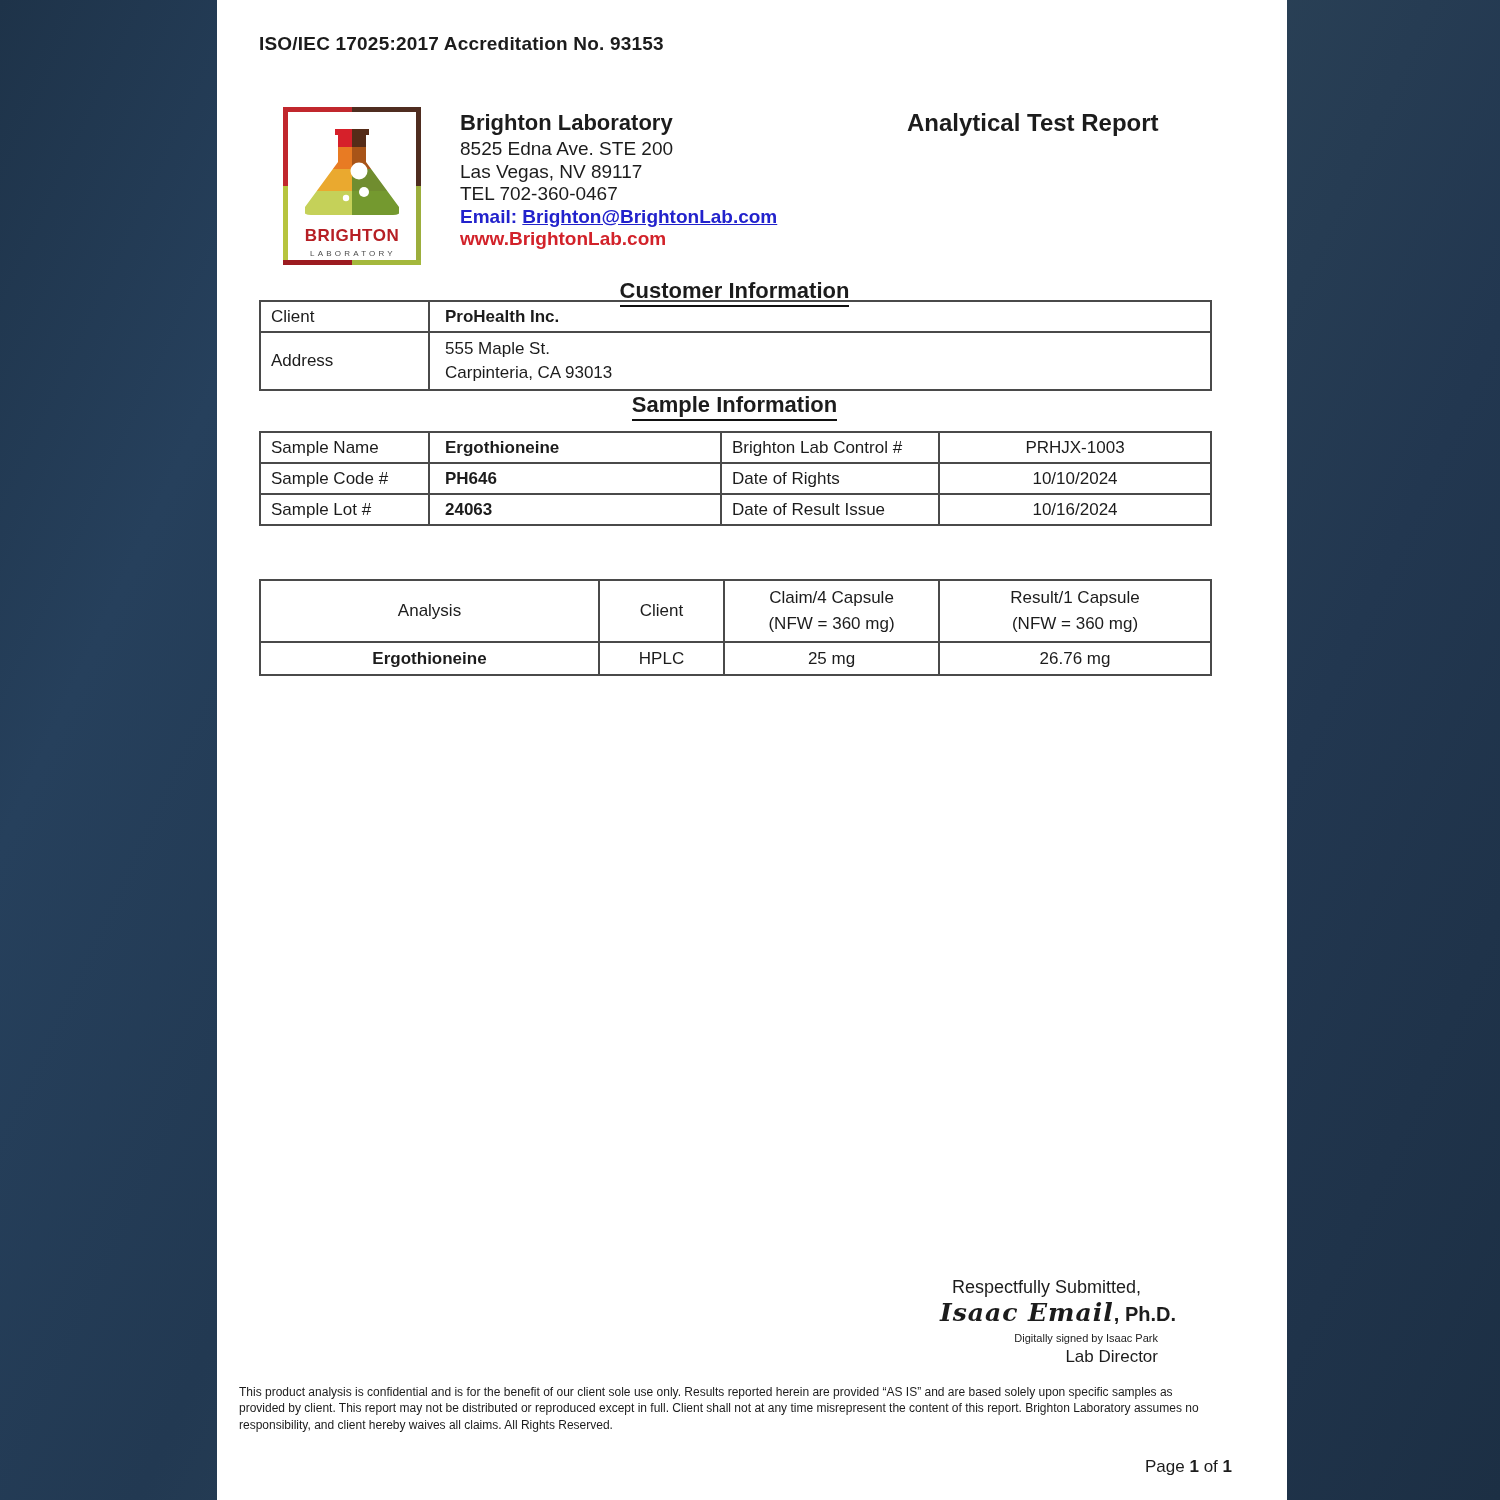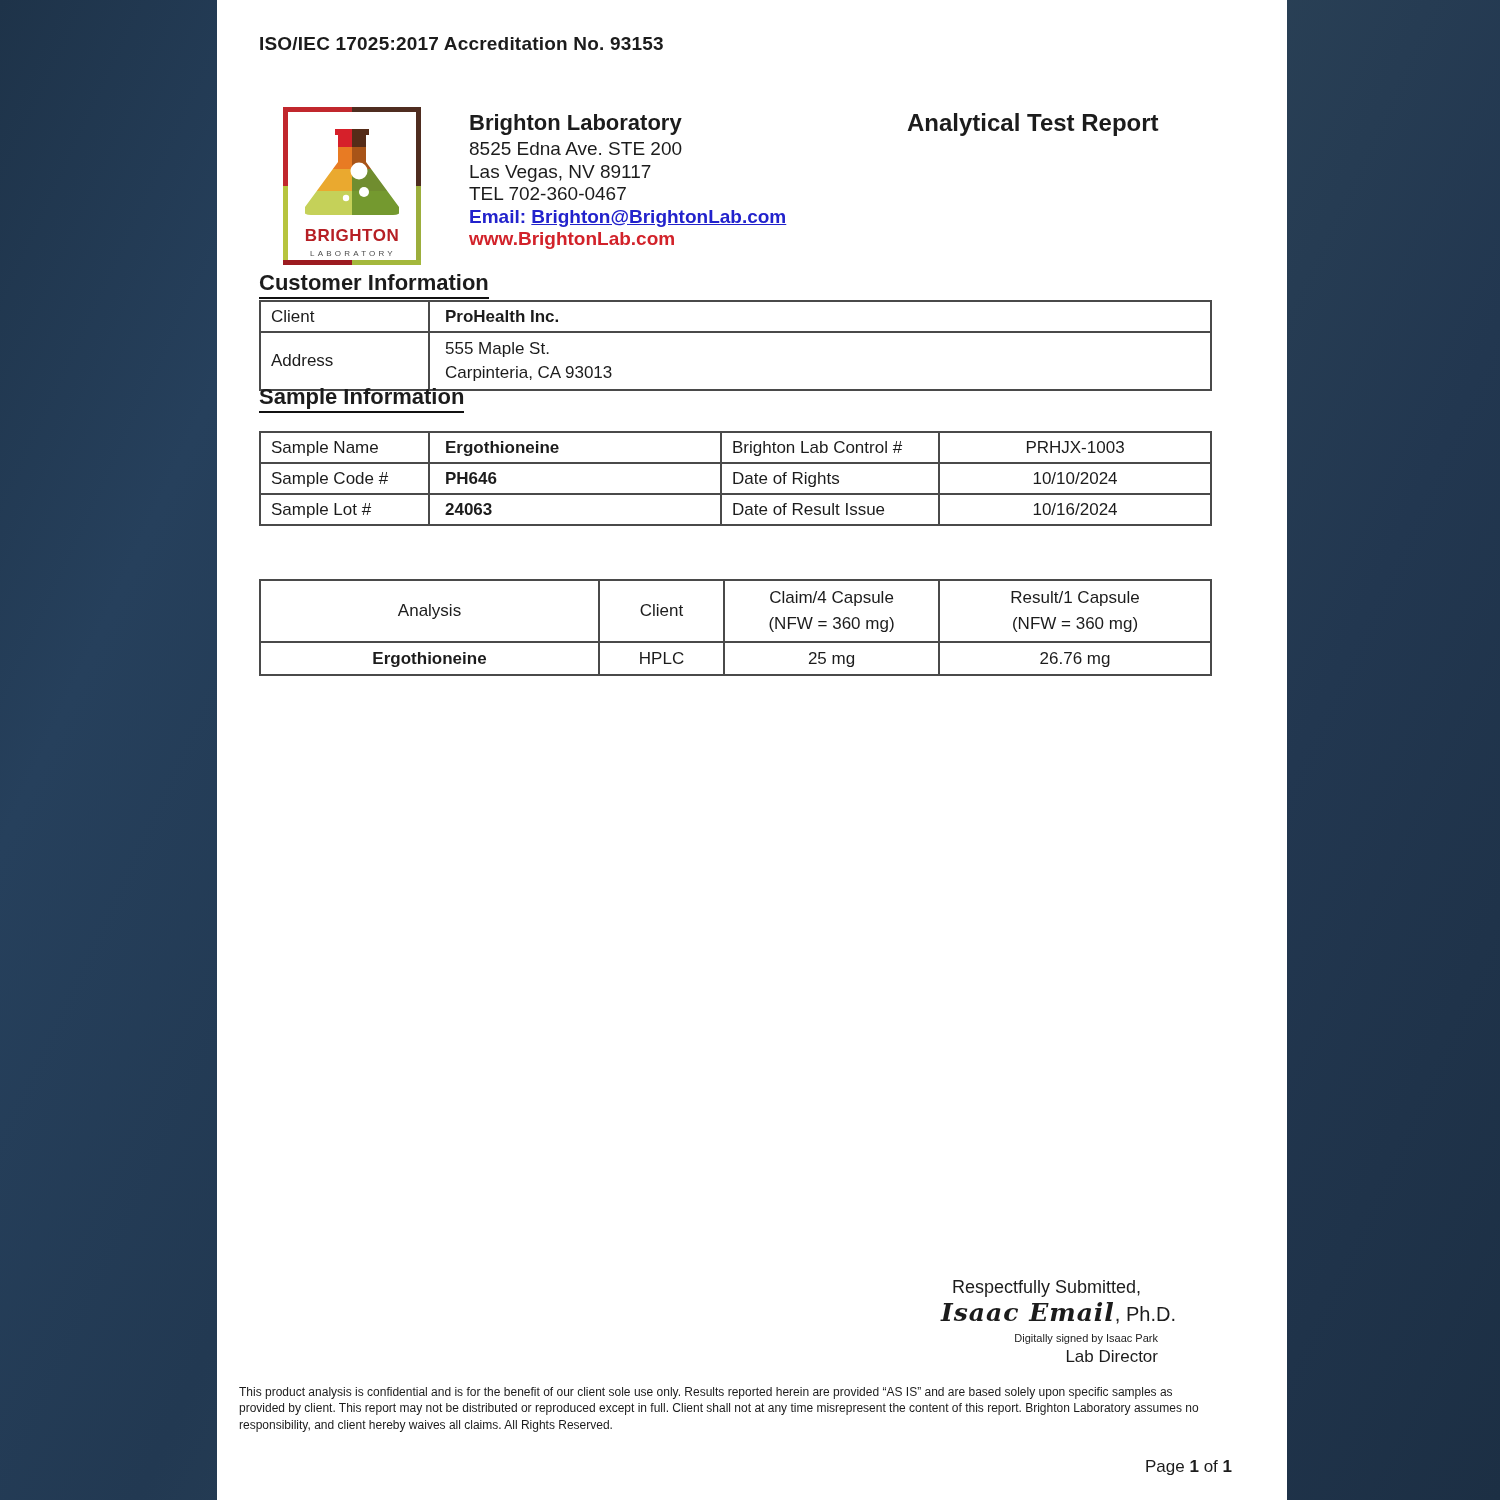--- a/index.html
+++ b/index.html
@@ -13,29 +13,29 @@
     position:absolute;left:217px;top:0;width:1070px;height:1500px;
     background:#ffffff;
   }
   .abs{position:absolute;}
   .bold{font-weight:bold;}
 
   .iso-header{top:33px;left:42px;width:951px;font-size:19px;font-weight:bold;letter-spacing:.2px;}
 
   
   .logo-box{left:66px;top:107px;width:138px;height:158px;}
-  .company{left:252px;top:110px;line-height:22.5px;font-size:19px;}
+  .company{left:243px;top:110px;line-height:22.5px;font-size:19px;}
   .company .name{font-size:22px;font-weight:bold;line-height:26px;margin-bottom:2px;}
   .email-line{color:#2222cc;font-weight:bold;}
   .email-line a{color:#2222cc;text-decoration:underline;}
   .site-line{color:#d2222a;font-weight:bold;}
   .report-title{left:690px;top:109px;font-size:24px;font-weight:bold;}
 
   
-  .sec-title{left:42px;width:951px;text-align:left;font-size:22px;font-weight:bold;}
+  .sec-title{left:42px;width:951px;text-align:center;font-size:22px;font-weight:bold;margin-top:8px;}
   .sec-title span{display:inline-block;border-bottom:2.5px solid #111;padding-bottom:1px;}
 
   
   table.doc{border-collapse:collapse;table-layout:fixed;font-size:17px;color:#1c1c1c;}
   table.doc td{border:2px solid #4a4a4a;padding:0 10px;vertical-align:middle;}
   .cust-table{left:42px;top:300px;}
   .cust-table td{height:29px;}
   .cust-table td.val{padding-left:15px;}
   .cust-table .addr-cell{padding-top:4px;padding-bottom:4px;line-height:24px;}
   .samp-table{left:42px;top:431px;}
@@ -46,21 +46,21 @@
   .res-table td{text-align:center;}
   .res-table .hdr td{height:60px;line-height:26px;}
   .res-table .data td{height:31px;}
   .res-table .result-col{font-weight:normal;}
 
   
   .signature{left:601px;top:1276px;width:340px;text-align:right;}
   .sig-submitted{font-size:18px;line-height:22px;padding-right:17px;}
   .sig-name-line{line-height:30px;margin-right:-18px;white-space:nowrap;}
   .sig-script{font-family:"DejaVu Serif", serif;font-style:italic;font-weight:bold;font-size:25px;letter-spacing:1px;}
-  .sig-cred{font-size:20px;font-weight:normal;}
+  .sig-cred{font-size:20px;font-weight:bold;}
   .sig-digital{font-size:11px;line-height:14px;color:#222;}
   .sig-role{font-size:17px;line-height:19px;margin-top:2px;}
 
   .disclaimer{left:22px;top:1384px;width:975px;font-size:12px;line-height:16.4px;color:#1c1c1c;}
 
   .page-footer{top:1457px;right:55px;font-size:17px;}
 </style>
 </head>
 <body>
 

